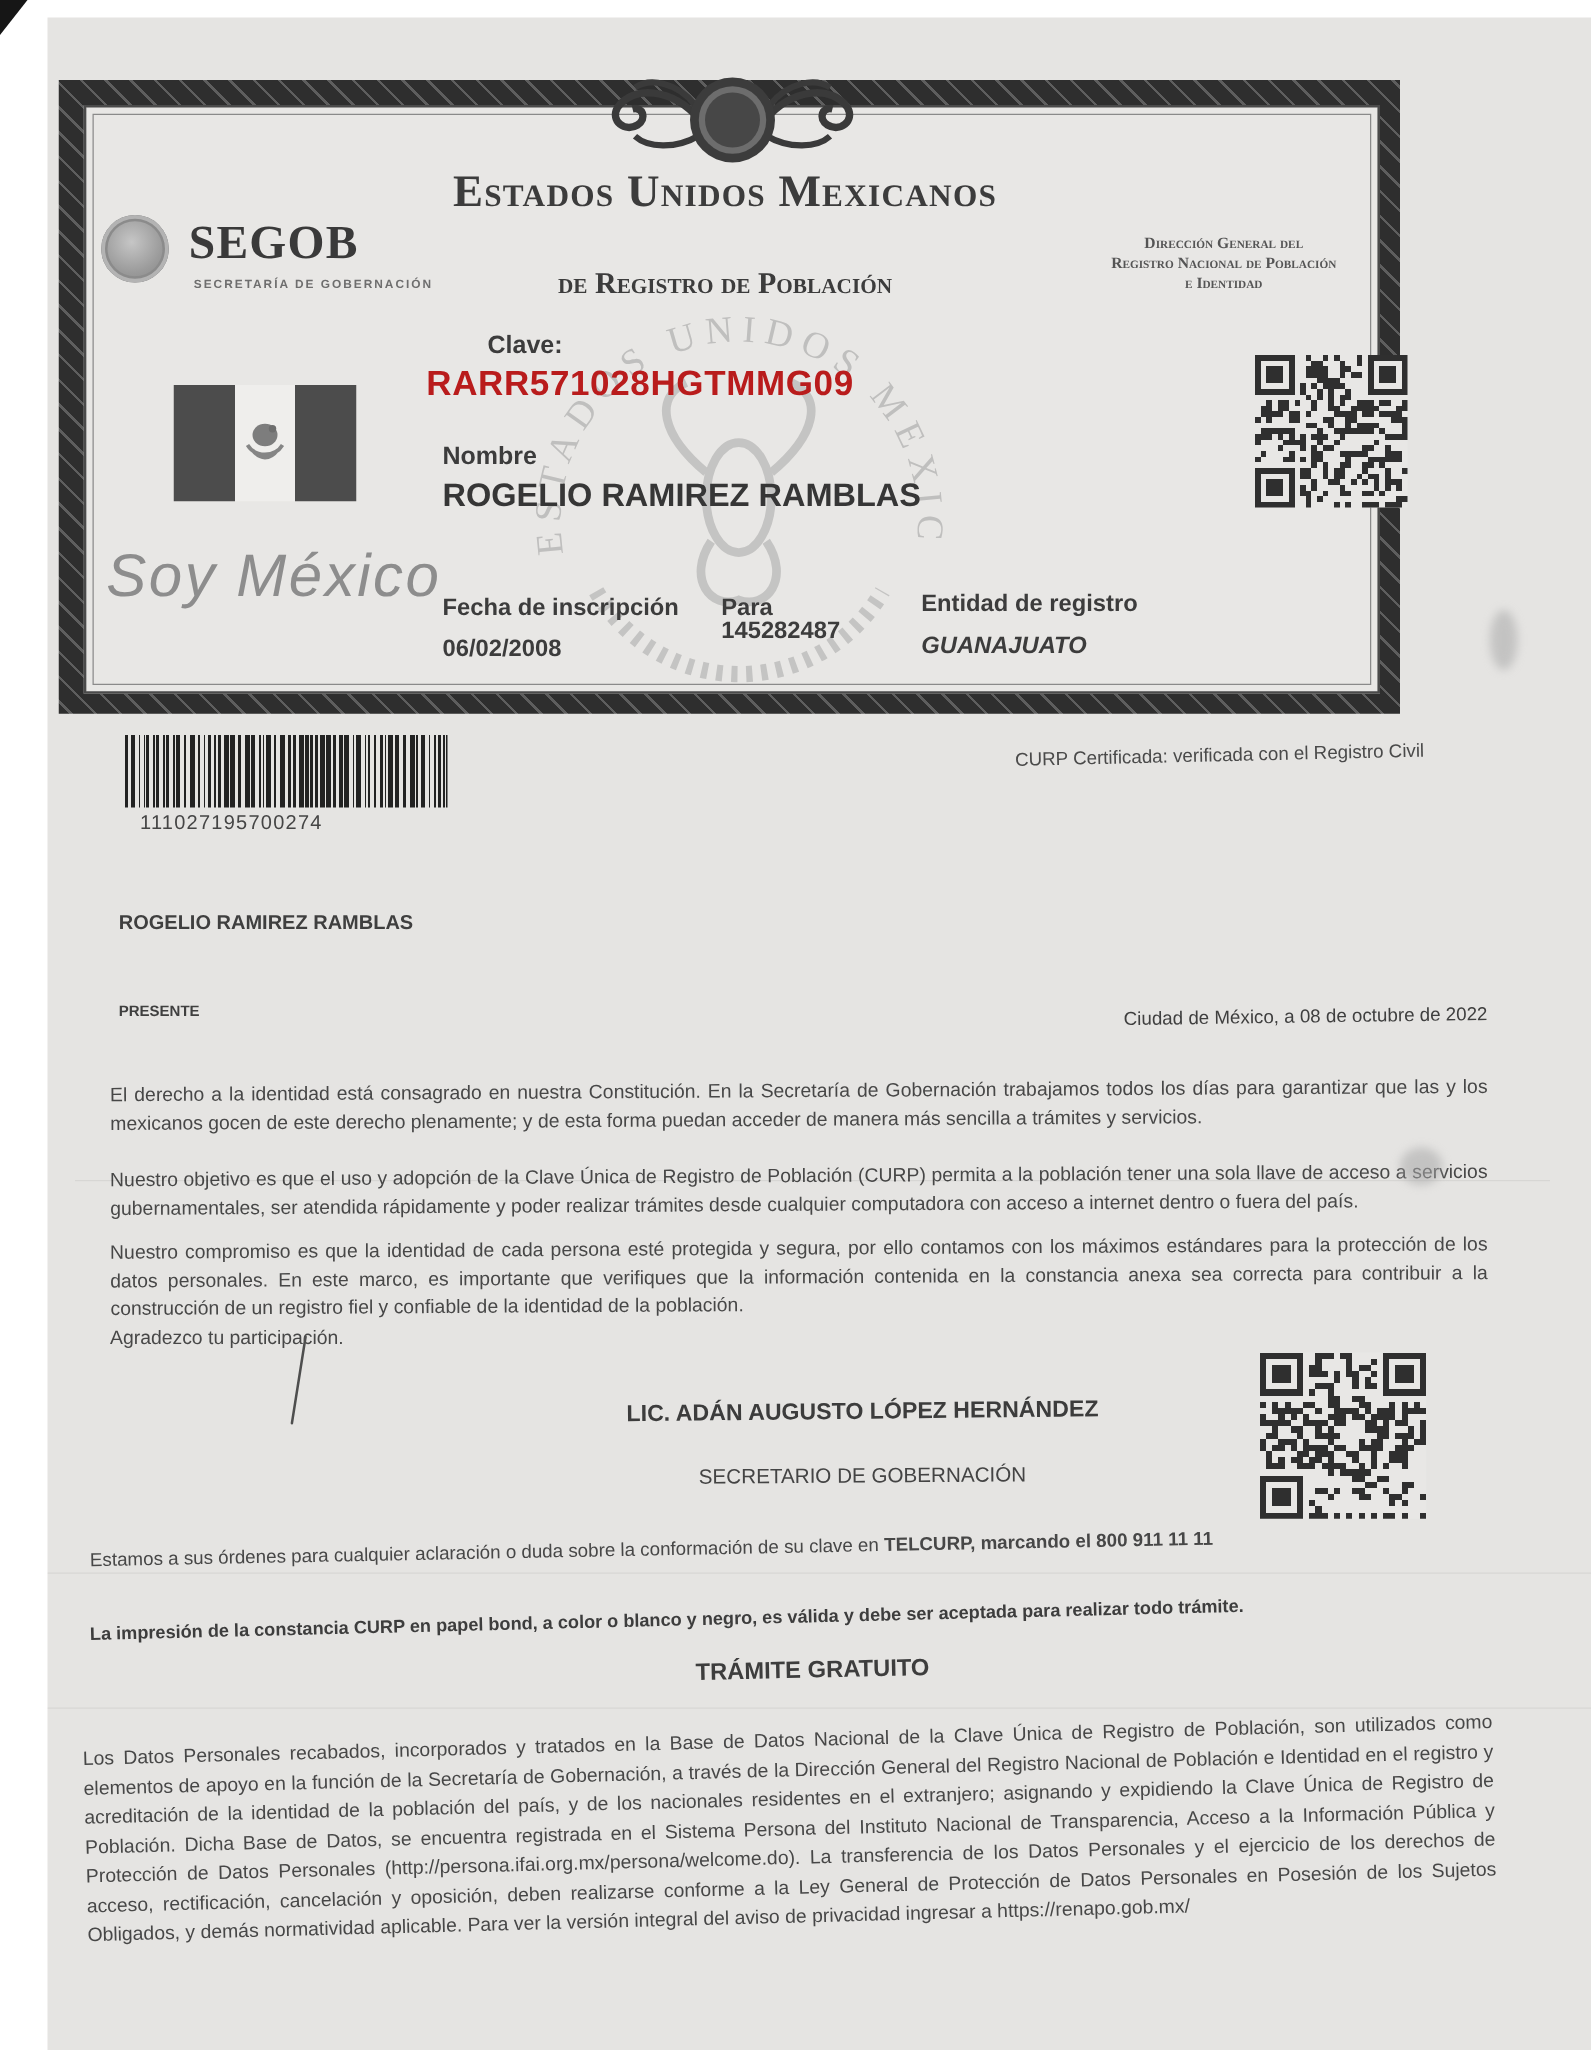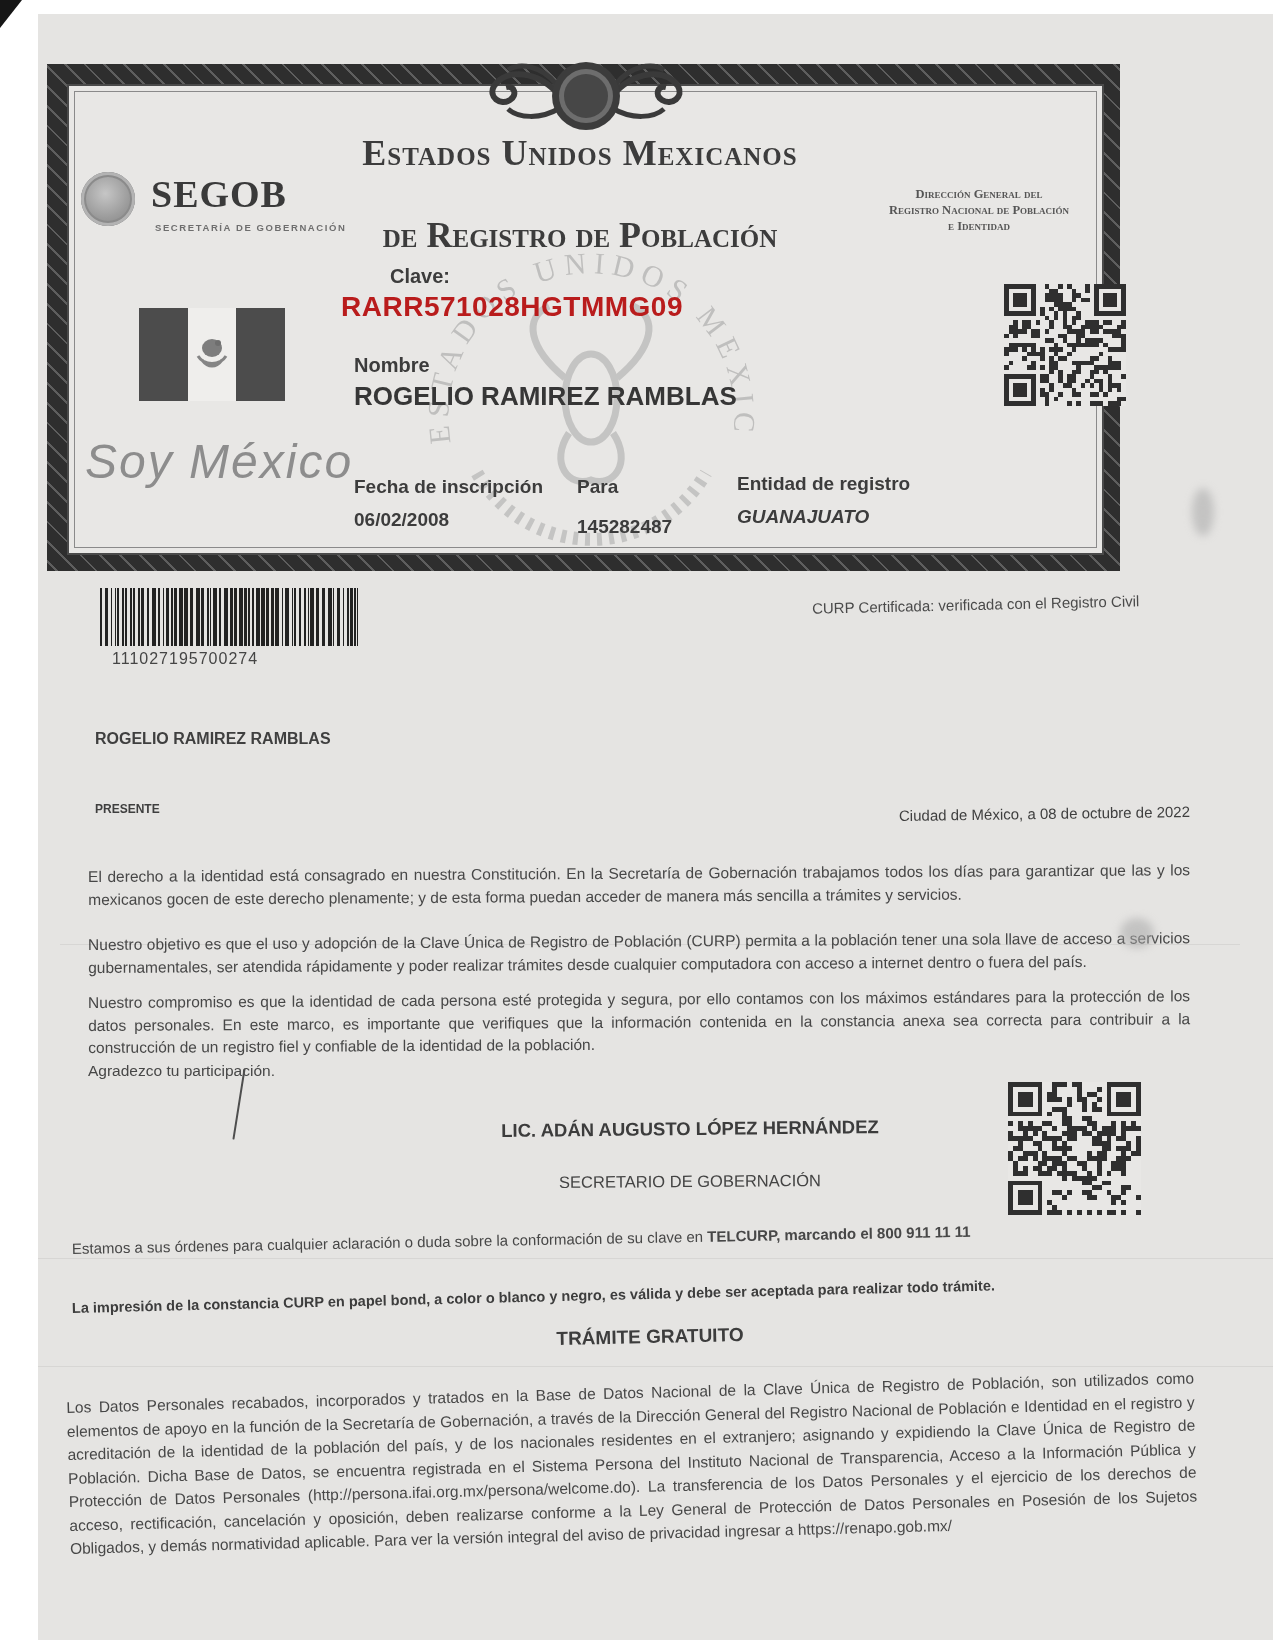--- a/index.html
+++ b/index.html
@@ -14,21 +14,21 @@
   
   #cert{left:47px;top:64px;width:1073px;height:507px;box-sizing:border-box;padding:20px;
         background:repeating-linear-gradient(45deg,#2e2e2e 0 6px,#5e5e5e 6px 8px,#2e2e2e 8px 14px);}
   #cert-inner{position:relative;width:100%;height:100%;background:#e8e7e5;border:2px solid #4a4a4a;
         box-shadow:inset 0 0 0 5px #e8e7e5, inset 0 0 0 6px #8a8a8a;}
   #medallion{left:50%;top:-32px;transform:translateX(-50%);}
 
   .serifcaps{font-family:"Liberation Serif",serif;font-variant:small-caps;font-weight:700;color:#3c3c3c;}
   #country-title{left:228px;top:46px;width:566px;text-align:center;font-size:36px;letter-spacing:1px;}
   #doc-title-1{left:228px;top:94px;width:566px;text-align:center;font-size:28px;}
-  #doc-title-2{left:228px;top:128px;width:566px;text-align:center;font-size:36px;}
+  #doc-title-2{left:228px;top:128px;width:566px;text-align:center;font-size:24px;}
   #issuing-office{left:788px;top:100px;width:244px;text-align:center;font-size:12.5px;line-height:16px;color:#555;}
 
   #segob-seal{left:12px;top:86px;width:54px;height:54px;border-radius:50%;
       background:radial-gradient(circle at 45% 40%,#c6c6c6,#9b9b9b 55%,#7e7e7e);
       box-shadow:inset 0 0 0 3px #b3b3b3, inset 0 0 0 5px #8b8b8b;}
   #segob-name{left:82px;top:86px;font-family:"Liberation Serif",serif;font-weight:700;font-size:38px;letter-spacing:1px;color:#3a3a3a;}
   #segob-sub{left:86px;top:136px;font-size:9.5px;font-weight:700;letter-spacing:1.6px;color:#6e6e6e;}
 
   
   #flag{left:70px;top:222px;width:146px;height:93px;display:flex;}
@@ -40,21 +40,21 @@
   #clave-label{left:285px;top:179px;margin-left:36px;}
   #clave-value{left:272px;top:205px;font-size:28px;font-weight:700;letter-spacing:.5px;color:#b91c1c;}
   #nombre-label{left:285px;top:268px;}
   #nombre-value{left:285px;top:295px;font-size:26px;font-weight:700;color:#363636;}
 
   #soy-mexico{left:16px;top:348px;font-size:48px;font-style:italic;color:#8d8d8d;letter-spacing:2px;}
 
   .fieldlbl{font-weight:700;font-size:19px;color:#3c3c3c;}
   .fieldval{font-weight:700;font-size:19px;color:#3c3c3c;}
   #fecha-label{left:285px;top:390px;}  #fecha-value{left:285px;top:423px;}
-  #folio-label{left:508px;top:390px;}  #folio-value{left:508px;top:430px;}
+  #folio-label{left:508px;top:390px;}  #folio-value{left:508px;top:408px;}
   #entidad-label{left:668px;top:387px;} #entidad-value{left:668px;top:420px;font-style:italic;}
 
   .qr{background:#e8e7e5;}
   #qr-cert{left:935px;top:198px;width:122px;height:122px;}
   #qr-letter{left:1008px;top:1082px;width:133px;height:133px;}
 
   #watermark{left:350px;top:142px;opacity:.45;pointer-events:none;}
 
   
   #barcode{left:100px;top:588px;width:258px;height:58px;}

